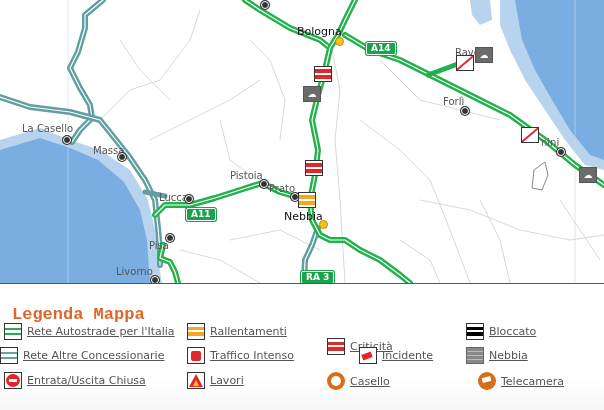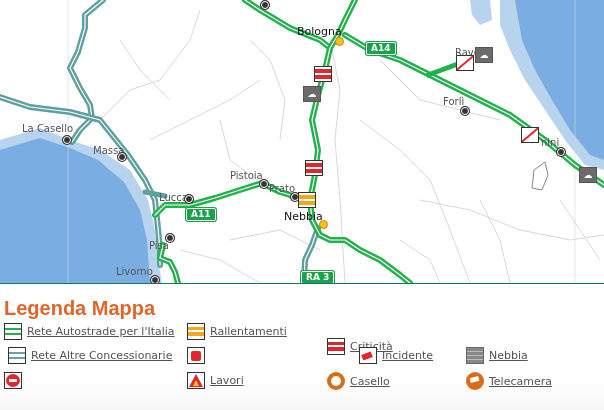--- a/index.html
+++ b/index.html
@@ -12,21 +12,21 @@
   .marker { position: absolute; width: 18px; height: 16px; box-sizing: border-box; border: 1px solid #333; background: #fff; }
   .marker.crit { background: linear-gradient(#fff 0 15%, #e3262b 15% 40%, #fff 40% 55%, #e3262b 55% 85%, #fff 85%); }
   .marker.slow { background: linear-gradient(#fff 0 15%, #f5a623 15% 40%, #fff 40% 55%, #f5a623 55% 85%, #fff 85%); }
   .marker.weather { background: #6b6b6b; border-color: #555; color: #fff; font-size: 9px; text-align: center; line-height: 14px; }
   .marker.closed { background: #fff; border-color: #333; overflow: hidden; }
   .marker.closed::after { content: ""; position: absolute; left: -3px; top: 6px; width: 22px; height: 2px; background: #e3262b; transform: rotate(-40deg); }
   .toll { position: absolute; width: 7px; height: 7px; border-radius: 50%; background: #f6c21c; border: 1px solid #c58a00; }
   .dot { position: absolute; width: 6px; height: 6px; border-radius: 50%; background: #333; border: 1px solid #fff; box-shadow: 0 0 0 1px #333; }
 
   #legend { position: absolute; left: 0; top: 284px; width: 604px; height: 126px; background: linear-gradient(#ffffff 0 75%, #f6f6f6 100%); }
-  #legend h2 { margin: 0; position: absolute; left: 4px; top: 13px; font-size: 20px; font-weight: bold; color: #e0662a; font-family: Liberation Sans, sans-serif; }
+  #legend h2 { margin: 8px; position: absolute; left: 4px; top: 13px; font-size: 17px; font-weight: bold; color: #e0662a; font-family: Liberation Mono, monospace; }
   .leg-item { position: absolute; display: flex; align-items: center; gap: 5px; font-size: 11px; color: #555; white-space: nowrap; text-decoration: underline; }
   .leg-icon { width: 18px; height: 17px; box-sizing: border-box; border: 1px solid #333; position: relative; background: #fff; flex: none; }
   .li-green { background: linear-gradient(#fff 0 25%, #22b24c 25% 42%, #fff 42% 58%, #22b24c 58% 75%, #fff 75%); }
   .li-teal { background: linear-gradient(#fff 0 25%, #63a3a3 25% 42%, #fff 42% 58%, #63a3a3 58% 75%, #fff 75%); }
   .li-orange { background: linear-gradient(#fff 0 18%, #f5a623 18% 42%, #fff 42% 55%, #f5a623 55% 82%, #fff 82%); }
   .li-red { background: linear-gradient(#fff 0 18%, #e3262b 18% 42%, #fff 42% 55%, #e3262b 55% 82%, #fff 82%); }
   .li-black { background: linear-gradient(#fff 0 18%, #000 18% 42%, #fff 42% 55%, #000 55% 82%, #fff 82%); }
   .li-gray { background: repeating-linear-gradient(#888 0 3px, #bbb 3px 4px); border-color: #666; }
   .li-closed { background: #fff; }
   .li-closed::before { content: ""; position: absolute; left: 1px; top: 1px; width: 14px; height: 13px; border-radius: 50%; background: #e3262b; }
@@ -144,54 +144,60 @@
   <span class="marker weather" style="left:579px;top:167px;">☁</span>
 </div>
 
 <div id="legend">
   <h2>Legenda Mappa</h2>
 
   <div class="leg-item" style="left:4px;top:39px;">
     <span class="leg-icon li-green"></span>
     <span>Rete Autostrade per l'Italia</span>
   </div>
-  <div class="leg-item" style="left:8px;top:63px;">
+  <div class="leg-item" style="left:0;top:63px;">
     <span class="leg-icon li-teal"></span>
     <span>Rete Altre Concessionarie</span>
   </div>
   <div class="leg-item" style="left:4px;top:88px;">
     <span class="leg-icon li-closed"></span>
+    <span>Entrata/Uscita Chiusa</span>
   </div>
 
   <div class="leg-item" style="left:187px;top:39px;">
     <span class="leg-icon li-orange"></span>
     <span>Rallentamenti</span>
   </div>
   <div class="leg-item" style="left:187px;top:63px;">
     <span class="leg-icon li-traffic"></span>
+    <span>Traffico Intenso</span>
   </div>
   <div class="leg-item" style="left:187px;top:88px;">
     <span class="leg-icon li-works"></span>
     <span>Lavori</span>
   </div>
 
   <div class="leg-item" style="left:327px;top:54px;">
     <span class="leg-icon li-red"></span>
     <span>Criticità</span>
   </div>
   <div class="leg-item" style="left:327px;top:63px;padding-left:32px;">
     <span class="leg-icon li-accident"></span>
     <span>Incidente</span>
   </div>
   <div class="leg-item" style="left:327px;top:88px;">
     <span class="leg-icon li-toll"></span>
     <span>Casello</span>
   </div>
 
+  <div class="leg-item" style="left:466px;top:39px;">
+    <span class="leg-icon li-black"></span>
+    <span>Bloccato</span>
+  </div>
   <div class="leg-item" style="left:466px;top:63px;">
     <span class="leg-icon li-gray"></span>
     <span>Nebbia</span>
   </div>
-  <div class="leg-item" style="left:466px;top:88px;">
+  <div class="leg-item" style="left:478px;top:88px;">
     <span class="leg-icon li-camera"></span>
     <span>Telecamera</span>
   </div>
 </div>
 
 </body></html>

